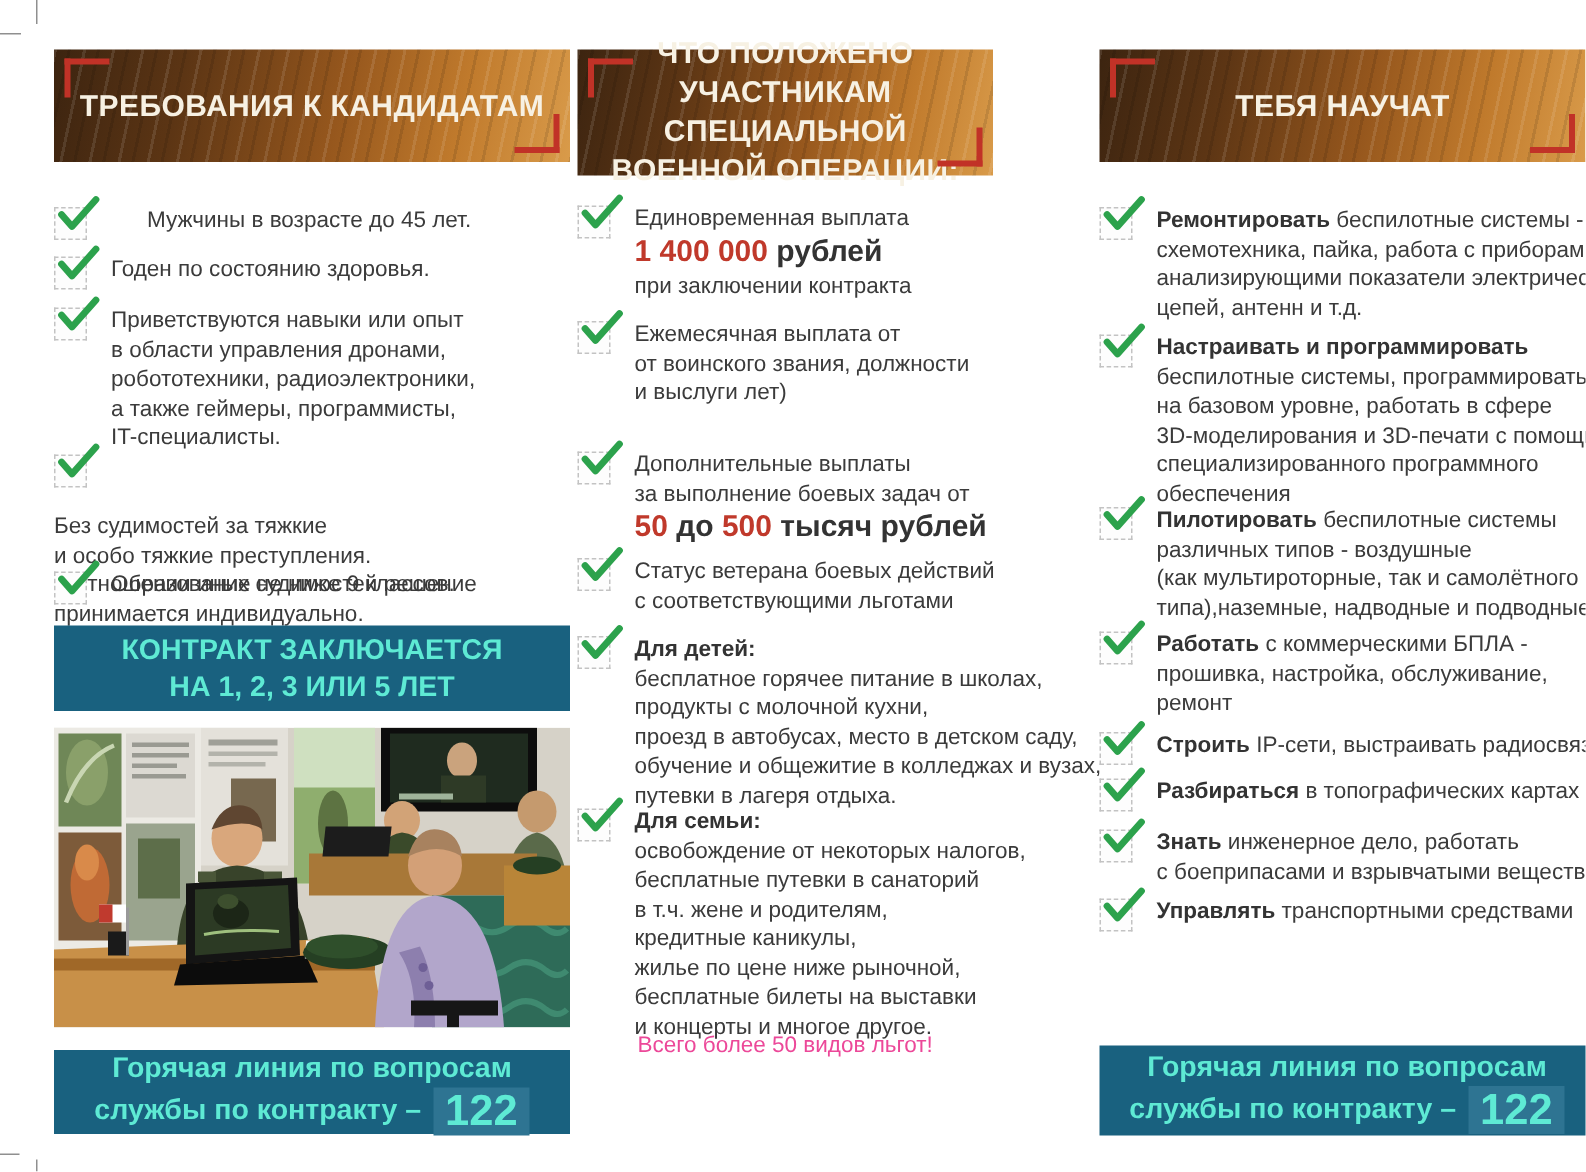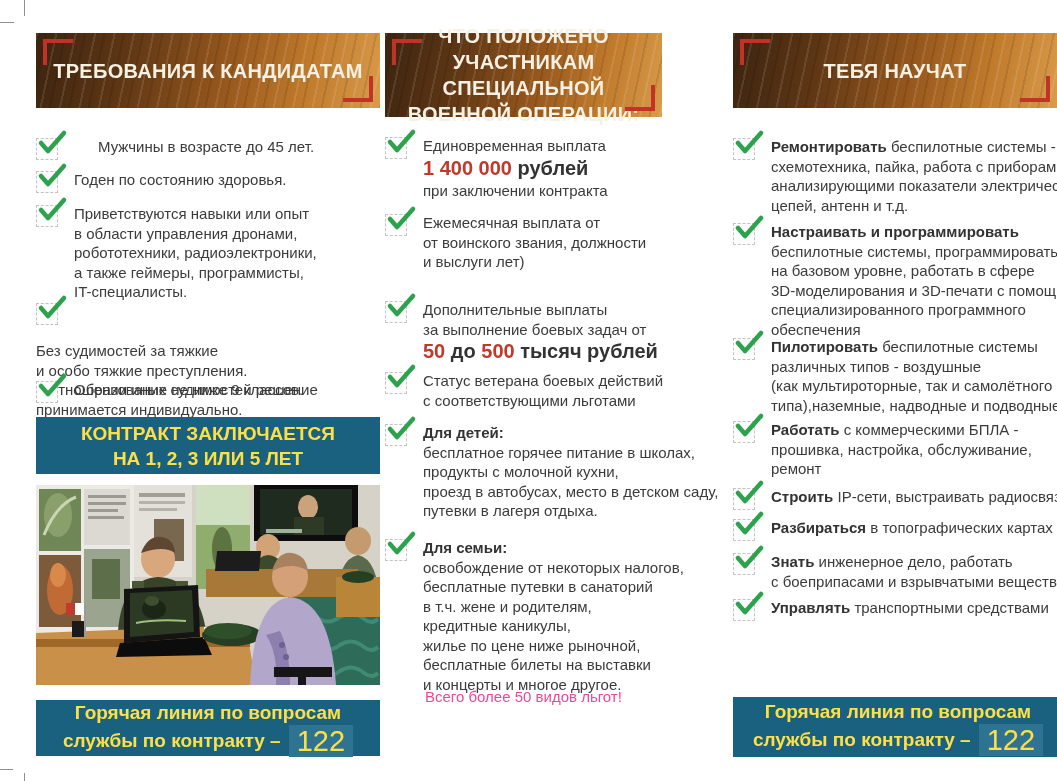--- a/index.html
+++ b/index.html
@@ -36,26 +36,26 @@
         border:1px dashed #c3c3c3;background:#fdfdfd;}
   .cbox svg{position:absolute;left:1px;top:-9px;overflow:visible;}
   .txt{font-size:15px;line-height:19.5px;}
   .txt .line{white-space:nowrap;}
   .seg-n{font-weight:normal;}
   .seg-b{font-weight:bold;color:#333;}
   .seg-bigb{font-weight:bold;color:#333;font-size:20px;line-height:25px;}
   .seg-red{font-weight:bold;color:var(--accent-red);font-size:20px;line-height:25px;}
 
   
-  .teal-banner{position:absolute;background:var(--teal);color:#fde047;display:flex;flex-direction:column;
+  .teal-banner{position:absolute;background:var(--teal);color:#5eead4;display:flex;flex-direction:column;
       align-items:center;justify-content:center;text-align:center;font-weight:bold;}
   .teal-banner .l1{font-size:19px;line-height:25px;}
   .teal-banner .l2{font-size:19px;line-height:25px;display:flex;align-items:center;gap:8px;}
   .hot-num{display:inline-block;background:var(--teal-light);font-size:29px;line-height:30px;
-      padding:1px 8px;font-weight:normal;text-align:right;}
+      padding:1px 8px;font-weight:bold;text-align:right;}
 
   .photo{position:absolute;left:36px;top:485px;width:344px;height:200px;overflow:hidden;}
   .photo svg{display:block;}
 
   .footnote{position:absolute;font-size:15px;font-weight:normal;color:#ec4899;}
 </style>
 </head>
 <body>
 
 <div class="page">
@@ -295,20 +295,21 @@
     <div class="cbox">
         <svg width="30" height="26" viewBox="0 0 30 26">
           <path d="M3 13 L10 21 L26 3" fill="none" stroke="#2ca24c" stroke-width="4.5" stroke-linecap="round" stroke-linejoin="round"></path>
         </svg>
       </div>
     <div class="txt">
         <div class="line"><span class="seg-b">Для детей:</span></div>
         <div class="line"><span class="seg-n">бесплатное горячее питание в школах,</span></div>
         <div class="line"><span class="seg-n">продукты с молочной кухни,</span></div>
         <div class="line"><span class="seg-n">проезд в автобусах, место в детском саду,</span></div>
+        <div class="line"><span class="seg-n">обучение и общежитие в колледжах и вузах,</span></div>
         <div class="line"><span class="seg-n">путевки в лагеря отдыха.</span></div>
       </div>
   </div>
   <div class="item" style="left:385px;top:538px;width:337px;">
     <div class="cbox">
         <svg width="30" height="26" viewBox="0 0 30 26">
           <path d="M3 13 L10 21 L26 3" fill="none" stroke="#2ca24c" stroke-width="4.5" stroke-linecap="round" stroke-linejoin="round"></path>
         </svg>
       </div>
     <div class="txt">

